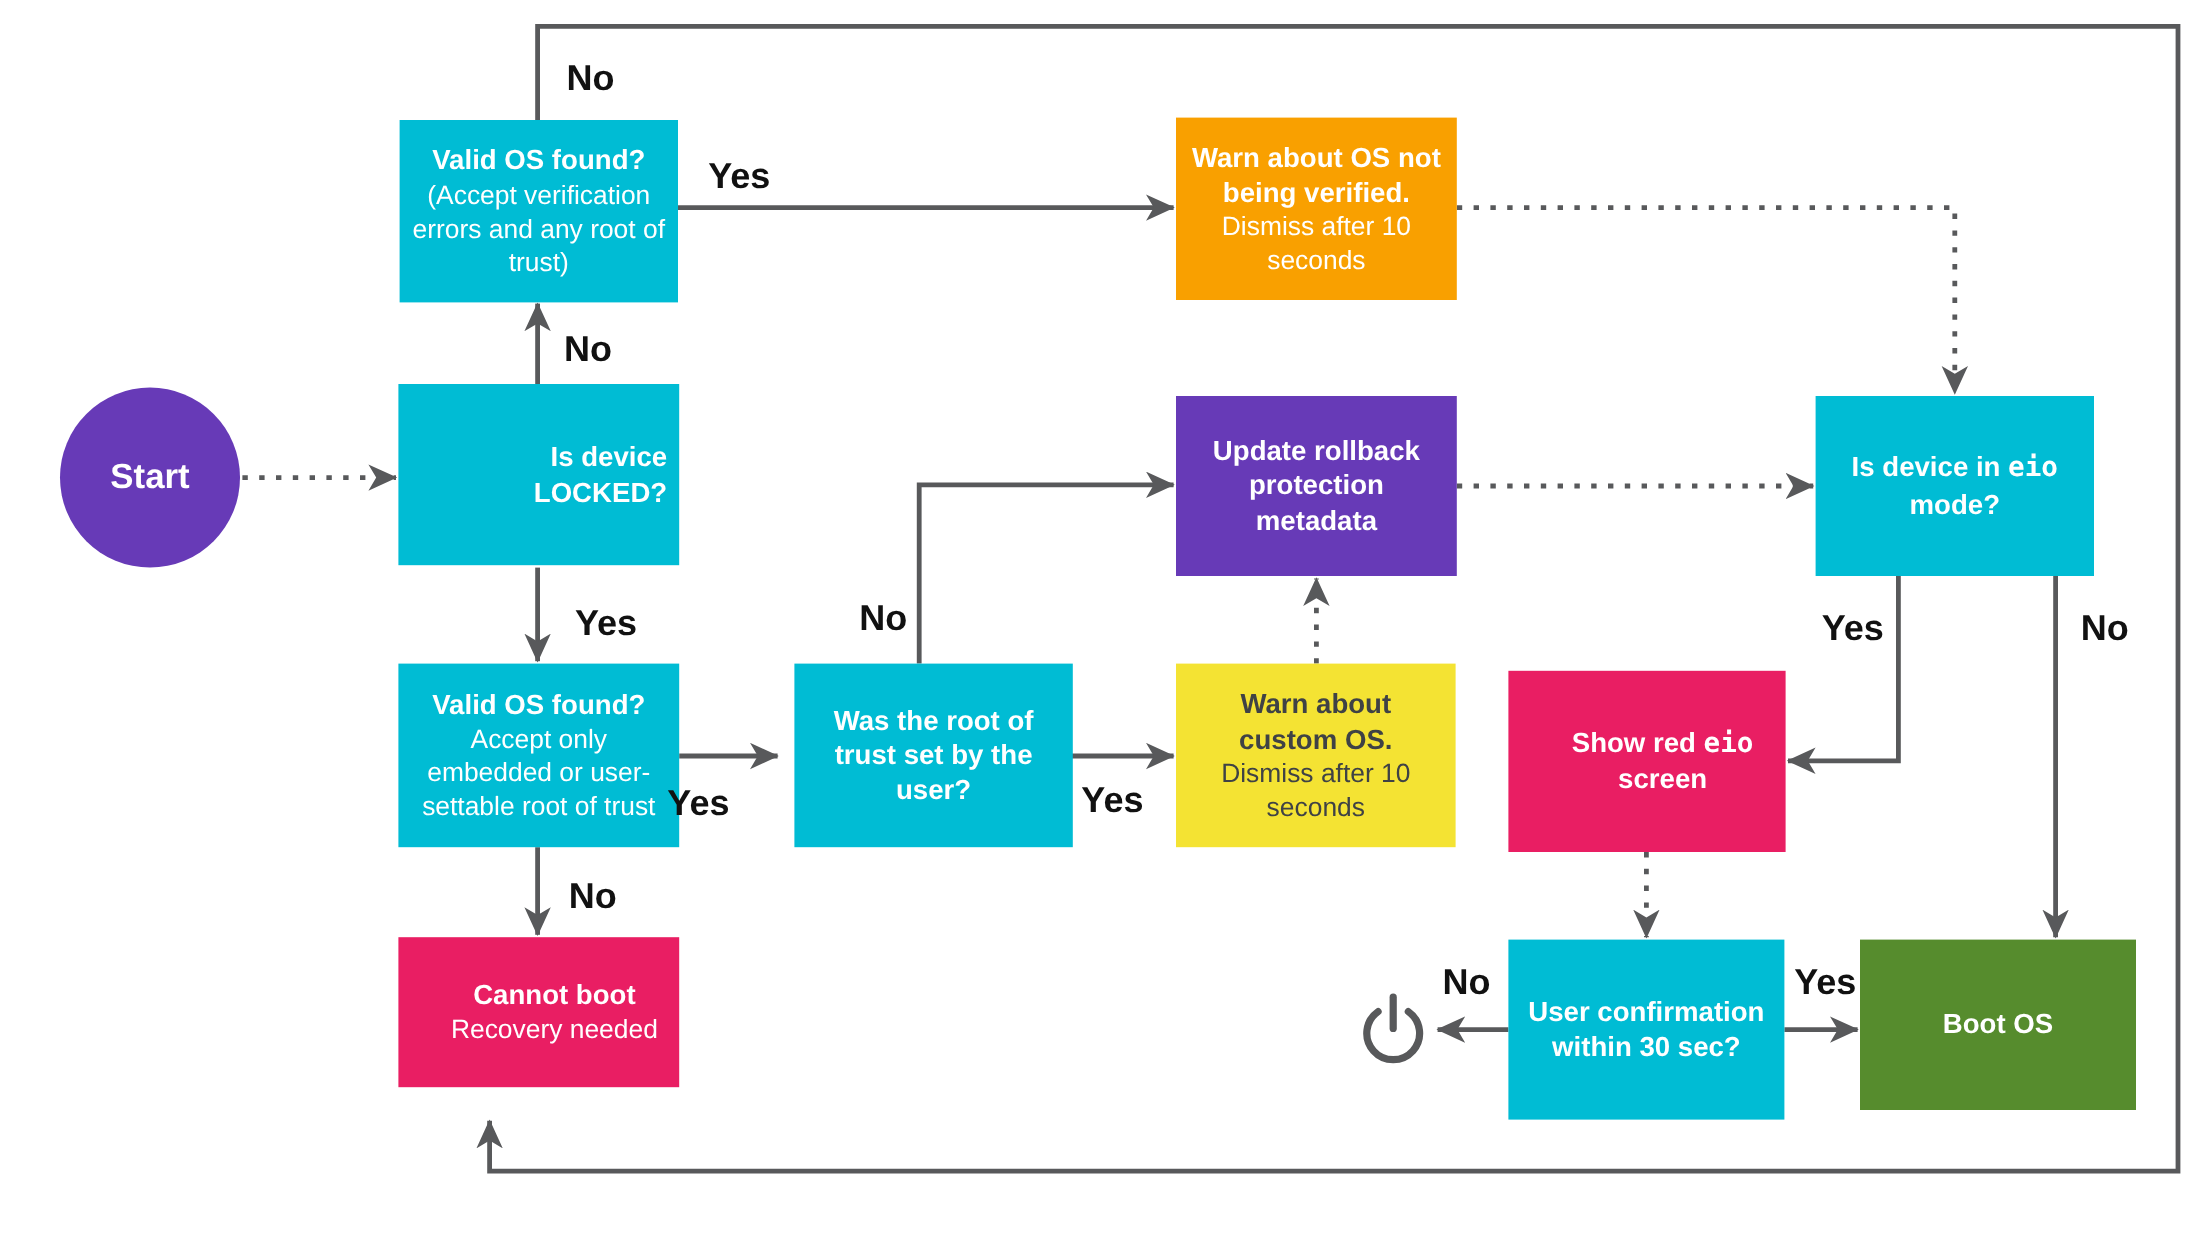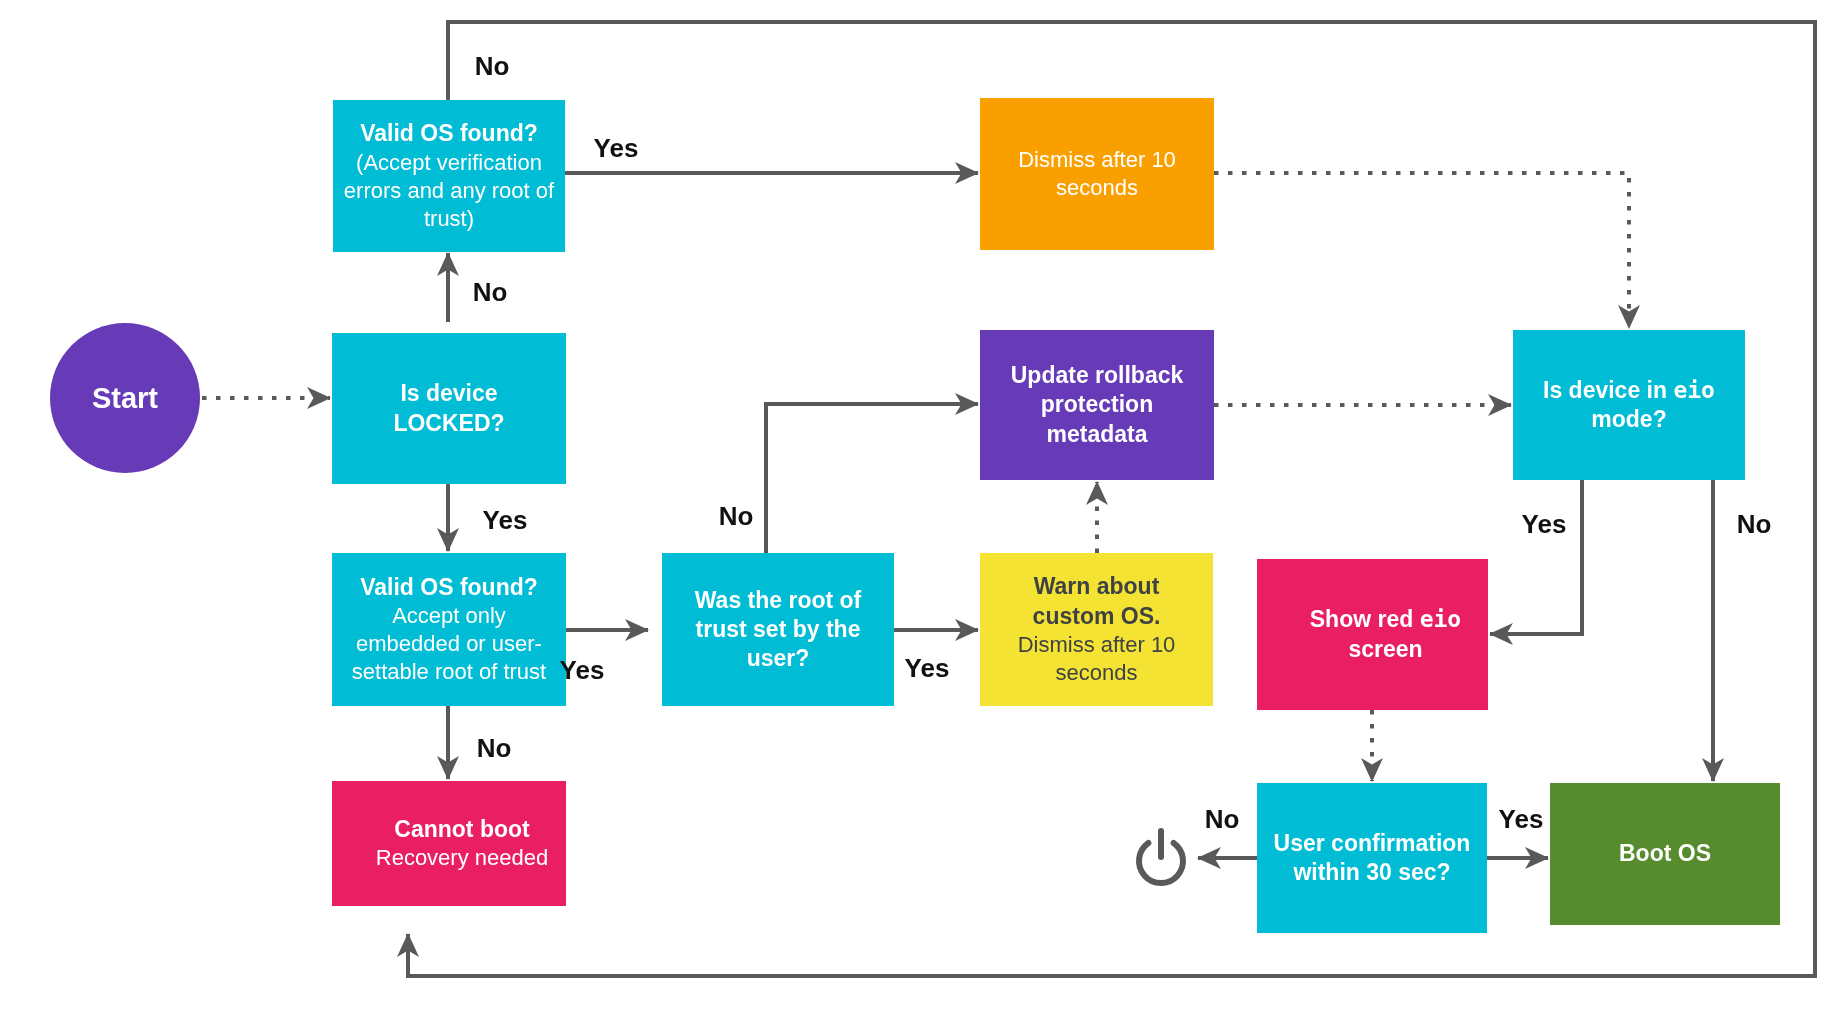--- a/index.html
+++ b/index.html
@@ -33,21 +33,21 @@
   .green{background:var(--green);}
 
   .start-circle{
     position:absolute; left:50px; top:323px; width:150px; height:150px;
     border-radius:50%; background:var(--purple); display:flex;
     align-items:center; justify-content:center; color:#fff;
     font-size:29px; font-weight:700;
   }
   .edge-label{
     position:absolute; transform:translate(-50%,-50%); color:var(--label-text);
-    font-size:26px; font-weight:700; white-space:nowrap;
+    font-size:30px; font-weight:700; white-space:nowrap;
   }
   .power-icon{position:absolute; left:1128px; top:824px; width:66px; height:66px;}
   .power-icon path{stroke:var(--line); stroke-width:6; fill:none; stroke-linecap:round;}
 </style>
 </head>
 <body>
 
 <div class="canvas">
 
   <svg id="connector-layer" width="1838" height="1028" viewBox="0 0 1838 1028">
@@ -80,24 +80,25 @@
   <div class="start-circle">
     <span>Start</span>
   </div>
 
   <div class="node cyan" style="left:333px; top:100px; width:232px; height:152px;">
     <div class="title">Valid OS found?</div>
     <div class="subtitle">(Accept verification errors and any root of trust)</div>
   </div>
 
   <div class="node orange" style="left:980px; top:98px; width:234px; height:152px;">
+    <div class="title">Warn about OS not being verified.</div>
     <div class="subtitle">Dismiss after 10 seconds</div>
   </div>
 
-  <div class="node cyan" style="left:332px; top:333px; width:234px; height:151px;">
+  <div class="node cyan" style="left:332px; top:320px; width:234px; height:151px;text-align:right;">
     <div class="title">Is device LOCKED?</div>
   </div>
 
   <div class="node purple" style="left:980px; top:330px; width:234px; height:150px;">
     <div class="title">Update rollback protection metadata</div>
   </div>
 
   <div class="node cyan" style="left:1513px; top:330px; width:232px; height:150px;">
     <div class="title"><span>Is device in </span><span class="mono">eio</span><span> mode?</span></div>
   </div>

